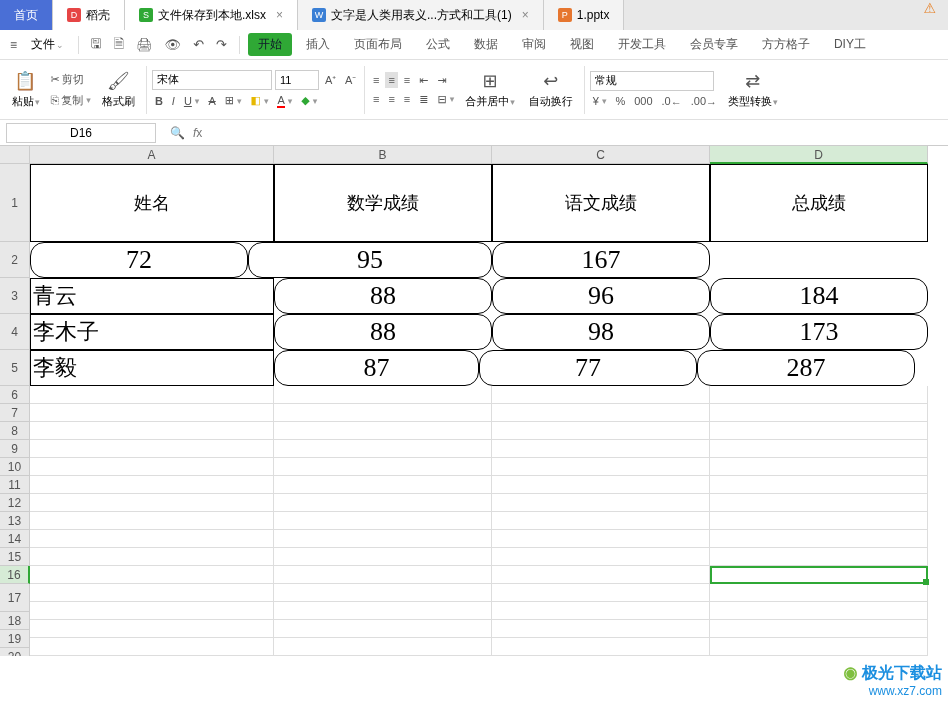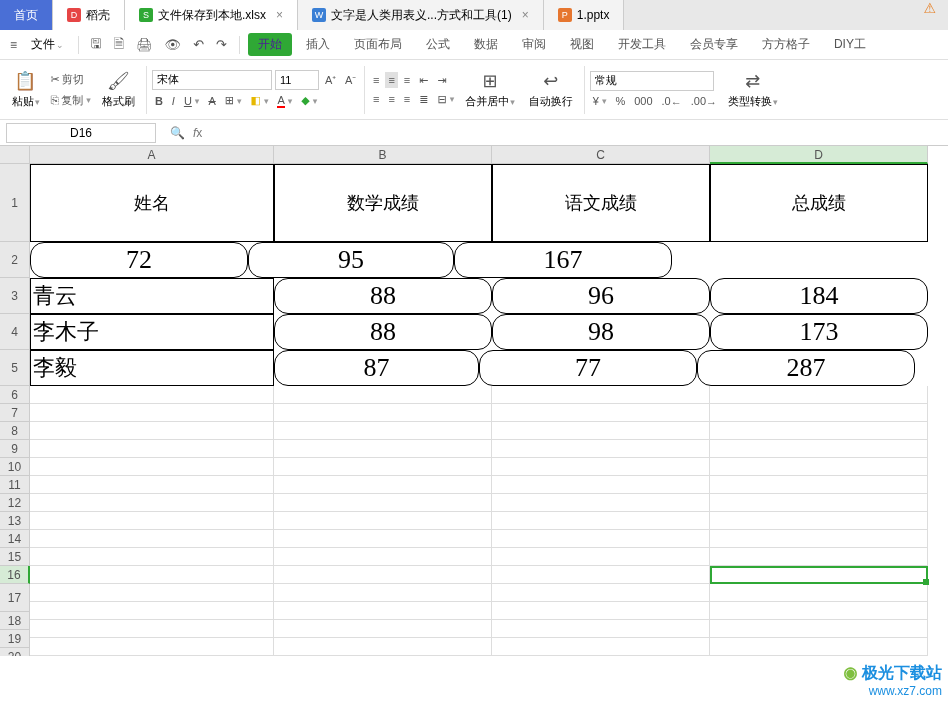--- a/index.html
+++ b/index.html
@@ -14,21 +14,21 @@
 .tab-close { margin-left: 10px; color: #888; font-size: 12px; }
 .warn-icon { margin-left: auto; padding: 0 12px; color: #e67e22; font-size: 14px; }
 
 
 .menubar { display: flex; align-items: center; height: 30px; font-size: 12px; padding: 0 6px; gap: 4px; border-bottom: 1px solid #e0e0e0; }
 .menubar .hamburger { padding: 4px; color: #555; }
 .file-menu { padding: 2px 6px; }
 .divider-v { width: 1px; height: 18px; background: #ddd; margin: 0 4px; }
 .quick-btn { padding: 3px 4px; color: #555; font-size: 13px; }
 .menu-item { padding: 4px 10px; color: #555; cursor: pointer; }
-.menu-item.start { background: #2fa835; color: #4c1d95; border-radius: 3px; padding: 3px 10px; }
+.menu-item.start { background: #2fa835; color: #0f172a; border-radius: 3px; padding: 3px 10px; }
 
 
 .ribbon { display: flex; align-items: center; height: 60px; border-bottom: 1px solid #e0e0e0; padding: 2px 6px; font-size: 11px; gap: 2px; }
 .ribbon-col { display: flex; flex-direction: column; gap: 2px; align-items: flex-start; }
 .ribbon-row { display: flex; gap: 3px; align-items: center; }
 .ribbon-btn { padding: 2px 3px; color: #555; display: flex; align-items: center; gap: 2px; cursor: pointer; }
 .ribbon-big { display: flex; flex-direction: column; align-items: center; padding: 2px 6px; gap: 2px; cursor: pointer; }
 .ribbon-big .big-icon { font-size: 18px; color: #555; }
 .ribbon-sep { width: 1px; height: 48px; background: #e0e0e0; margin: 0 3px; }
 .font-select { width: 120px; height: 20px; border: 1px solid #ccc; font-size: 11px; padding: 0 4px; }
@@ -252,21 +252,21 @@
     </div>
     <div class="cells" id="cells" style="position: relative;">
       <div class="row" style="height:78px">
         <div class="cell data-cell hdr-cell" style="width:244px">姓名</div>
         <div class="cell data-cell hdr-cell" style="width:218px">数学成绩</div>
         <div class="cell data-cell hdr-cell" style="width:218px">语文成绩</div>
         <div class="cell data-cell hdr-cell" style="width:218px">总成绩</div>
       </div>
       <div class="row" style="height:36px">
         <div class="cell data-cell num-cell" style="width:218px">72</div>
-        <div class="cell data-cell num-cell" style="width:206px">95</div>
+        <div class="cell data-cell num-cell" style="width:244px">95</div>
         <div class="cell data-cell num-cell" style="width:218px">167</div>
       </div>
       <div class="row" style="height:36px">
         <div class="cell data-cell name-cell" style="width:244px">青云</div>
         <div class="cell data-cell num-cell" style="width:218px">88</div>
         <div class="cell data-cell num-cell" style="width:218px">96</div>
         <div class="cell data-cell num-cell" style="width:218px">184</div>
       </div>
       <div class="row" style="height:36px">
         <div class="cell data-cell name-cell" style="width:244px">李木子</div>

